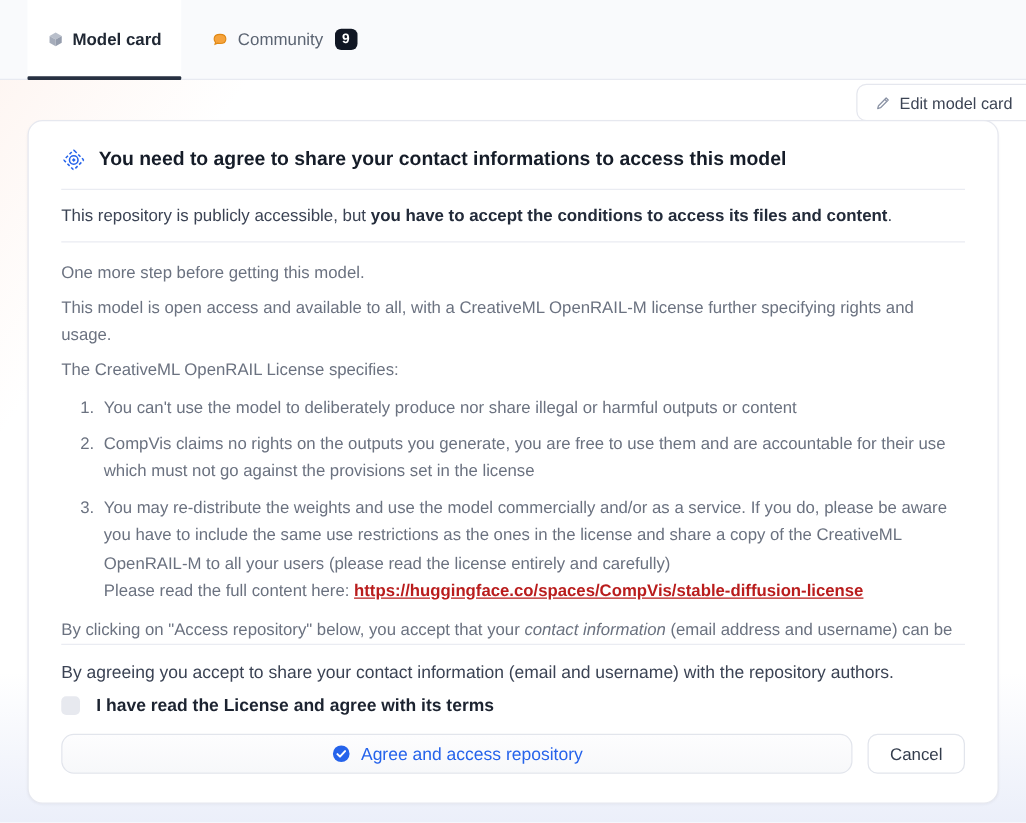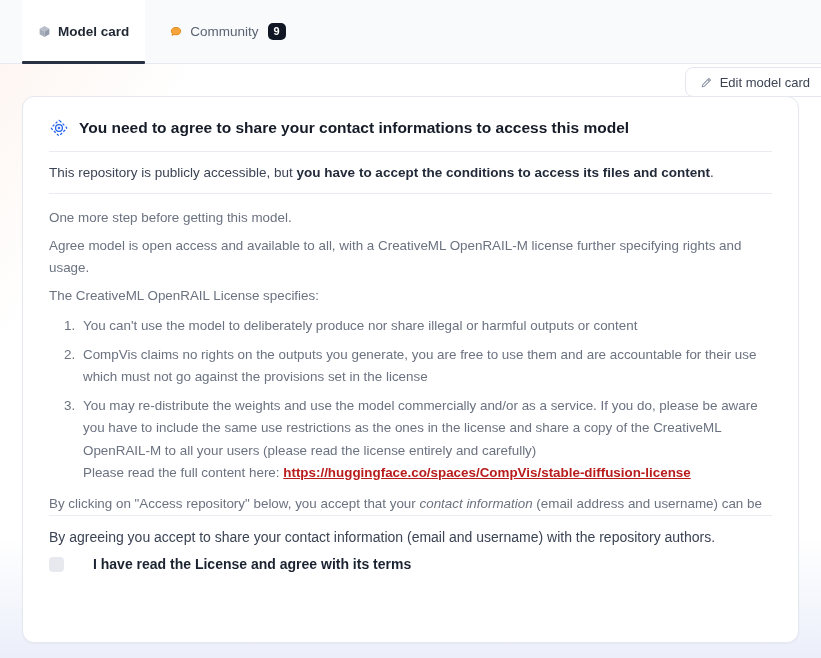--- a/index.html
+++ b/index.html
@@ -62,21 +62,21 @@
   }
   .license-body p { margin-bottom:5px; }
   .license-body ol { margin:8px 0 8px; padding-left:30px; }
   .license-body li { margin-bottom:6px; padding-left:4px; }
   .license-link {
     color:#b91c1c; font-weight:600; text-decoration:underline; cursor:pointer;
   }
   .closing { margin-top:6px; }
   .bottom { border-top:1px solid #eaecf2; }
   .agree-note { padding:13px 0 11px; font-size:14px; color:#3b4354; }
-  .checkbox-row { display:flex; align-items:center; gap:29px; margin-bottom:15px; cursor:pointer; }
+  .checkbox-row { display:flex; align-items:center; gap:13px; margin-bottom:15px; cursor:pointer; }
   .checkbox {
     width:15px; height:15px; background:#e7e9ef; border-radius:4px; flex:0 0 auto;
   }
   .checkbox-row label { font-size:14px; font-weight:bold; color:#1c2330; cursor:pointer; }
   .actions { display:flex; gap:12px; }
   .agree-btn {
     flex:1; height:32px; display:flex; align-items:center; justify-content:center; gap:8px;
     background:linear-gradient(180deg,#fdfdfe,#f7f8fa);
     border:1px solid #e2e5ec; border-radius:10px;
     color:#2563eb; font-size:14px; cursor:pointer;
@@ -135,37 +135,49 @@
           <rect x="10.7" y="10.7" width="2.6" height="2.6" transform="rotate(45 12 12)" fill="#2563eb" stroke="none"></rect>
         </svg>
       </span>
       <h1>You need to agree to share your contact informations to access this model</h1>
     </div>
 
     <div class="intro"><span>This repository is publicly accessible, but </span><b>you have to accept the conditions to access its files and content</b><span>.</span></div>
 
     <div class="license-body">
       <p>One more step before getting this model.</p>
-      <p>Agree model is open access and available to all, with a CreativeML OpenRAIL-M license further specifying rights and usage.</p>
+      <p>This model is open access and available to all, with a CreativeML OpenRAIL-M license further specifying rights and usage.</p>
       <p>The CreativeML OpenRAIL License specifies:</p>
       <ol>
         <li><span>You can't use the model to deliberately produce nor share illegal or harmful outputs or content</span></li>
         <li><span>CompVis claims no rights on the outputs you generate, you are free to use them and are accountable for their use which must not go against the provisions set in the license</span></li>
         <li>
           <span>You may re-distribute the weights and use the model commercially and/or as a service. If you do, please be aware you have to include the same use restrictions as the ones in the license and share a copy of the CreativeML OpenRAIL-M to all your users (please read the license entirely and carefully)</span>
           <div><span>Please read the full content here: </span><a class="license-link">https://huggingface.co/spaces/CompVis/stable-diffusion-license</a></div>
         </li>
       </ol>
       <p class="closing"><span>By clicking on "Access repository" below, you accept that your </span><em>contact information</em><span> (email address and username) can be shared with the model authors as well.</span></p>
     </div>
 
     <div class="bottom">
       <p class="agree-note">By agreeing you accept to share your contact information (email and username) with the repository authors.</p>
 
       <div class="checkbox-row">
         <span class="checkbox"></span>
         <label>I have read the License and agree with its terms</label>
       </div>
 
+      <div class="actions">
+        <button class="agree-btn">
+          <span class="icn">
+            <svg width="16" height="16" viewBox="0 0 24 24">
+              <circle cx="12" cy="12" r="10" fill="#2563eb"></circle>
+              <path d="M7.4 12.4l3.1 3.1 6.1-6.6" stroke="#ffffff" stroke-width="2.4" fill="none" stroke-linecap="round" stroke-linejoin="round"></path>
+            </svg>
+          </span>
+          <span>Agree and access repository</span>
+        </button>
+        <button class="cancel-btn">Cancel</button>
+      </div>
     </div>
 
   </div>
 </div>
 
 </body></html>

